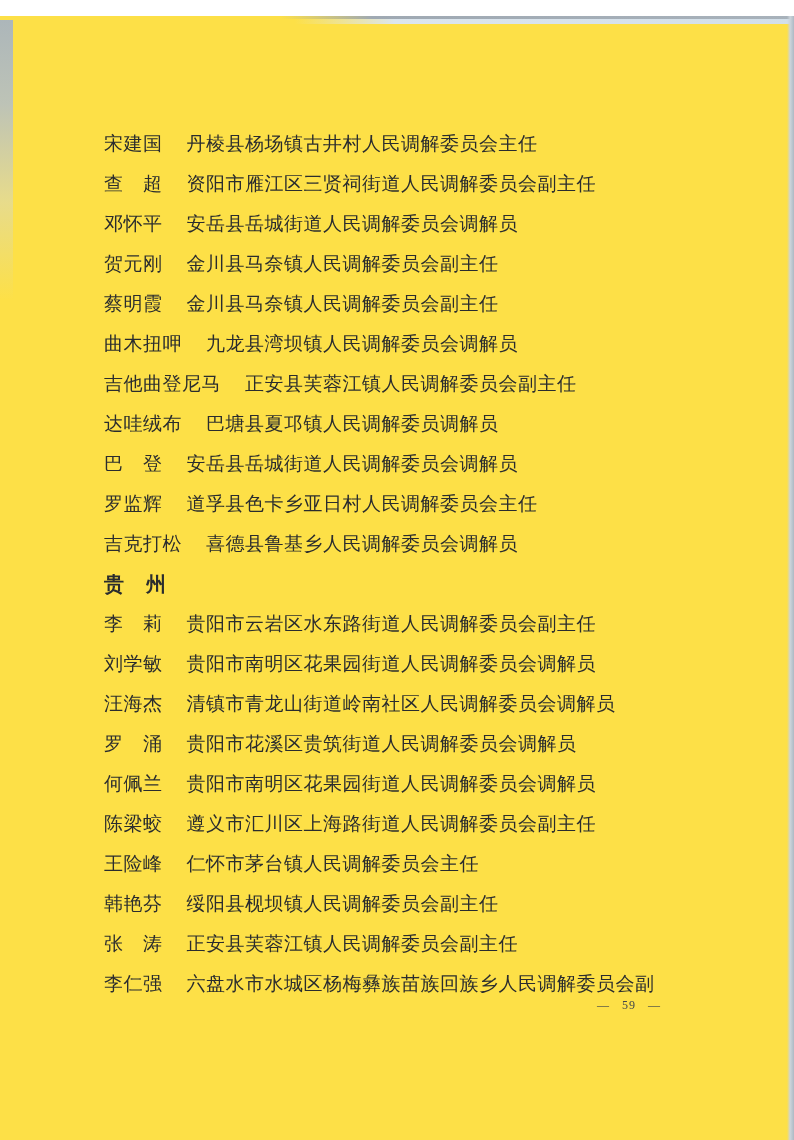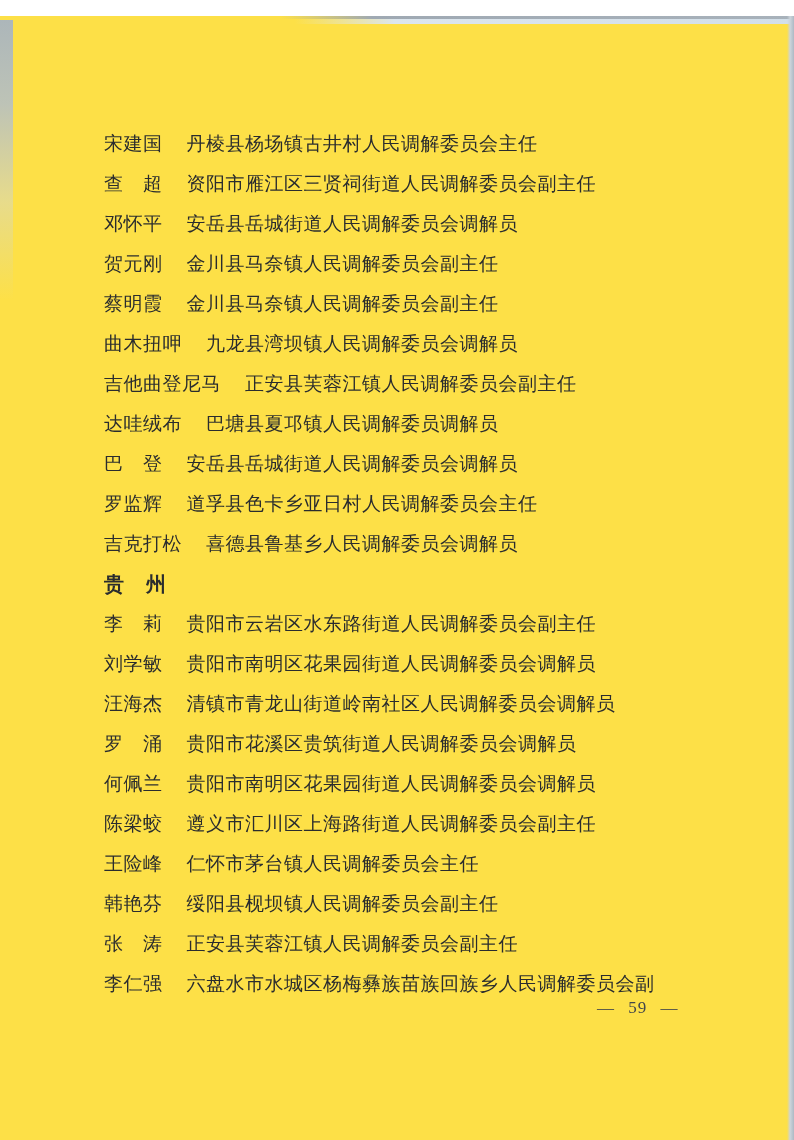--- a/index.html
+++ b/index.html
@@ -85,21 +85,21 @@
   .row.header-row .name {
     font-weight: bold;
     font-size: 20px;
     font-family: "Liberation Sans", "DejaVu Sans", sans-serif;
     letter-spacing: 1px;
   }
   .page-number {
     position: absolute;
     left: 597px;
     top: 982px;
-    font-size: 17px;
+    font-size: 12px;
     letter-spacing: 1px;
     word-spacing: 8px;
     color: #43474b;
     font-family: "Liberation Serif", "DejaVu Serif", serif;
   }
 </style>
 </head>
 <body>
 
 <div class="scan-page">

